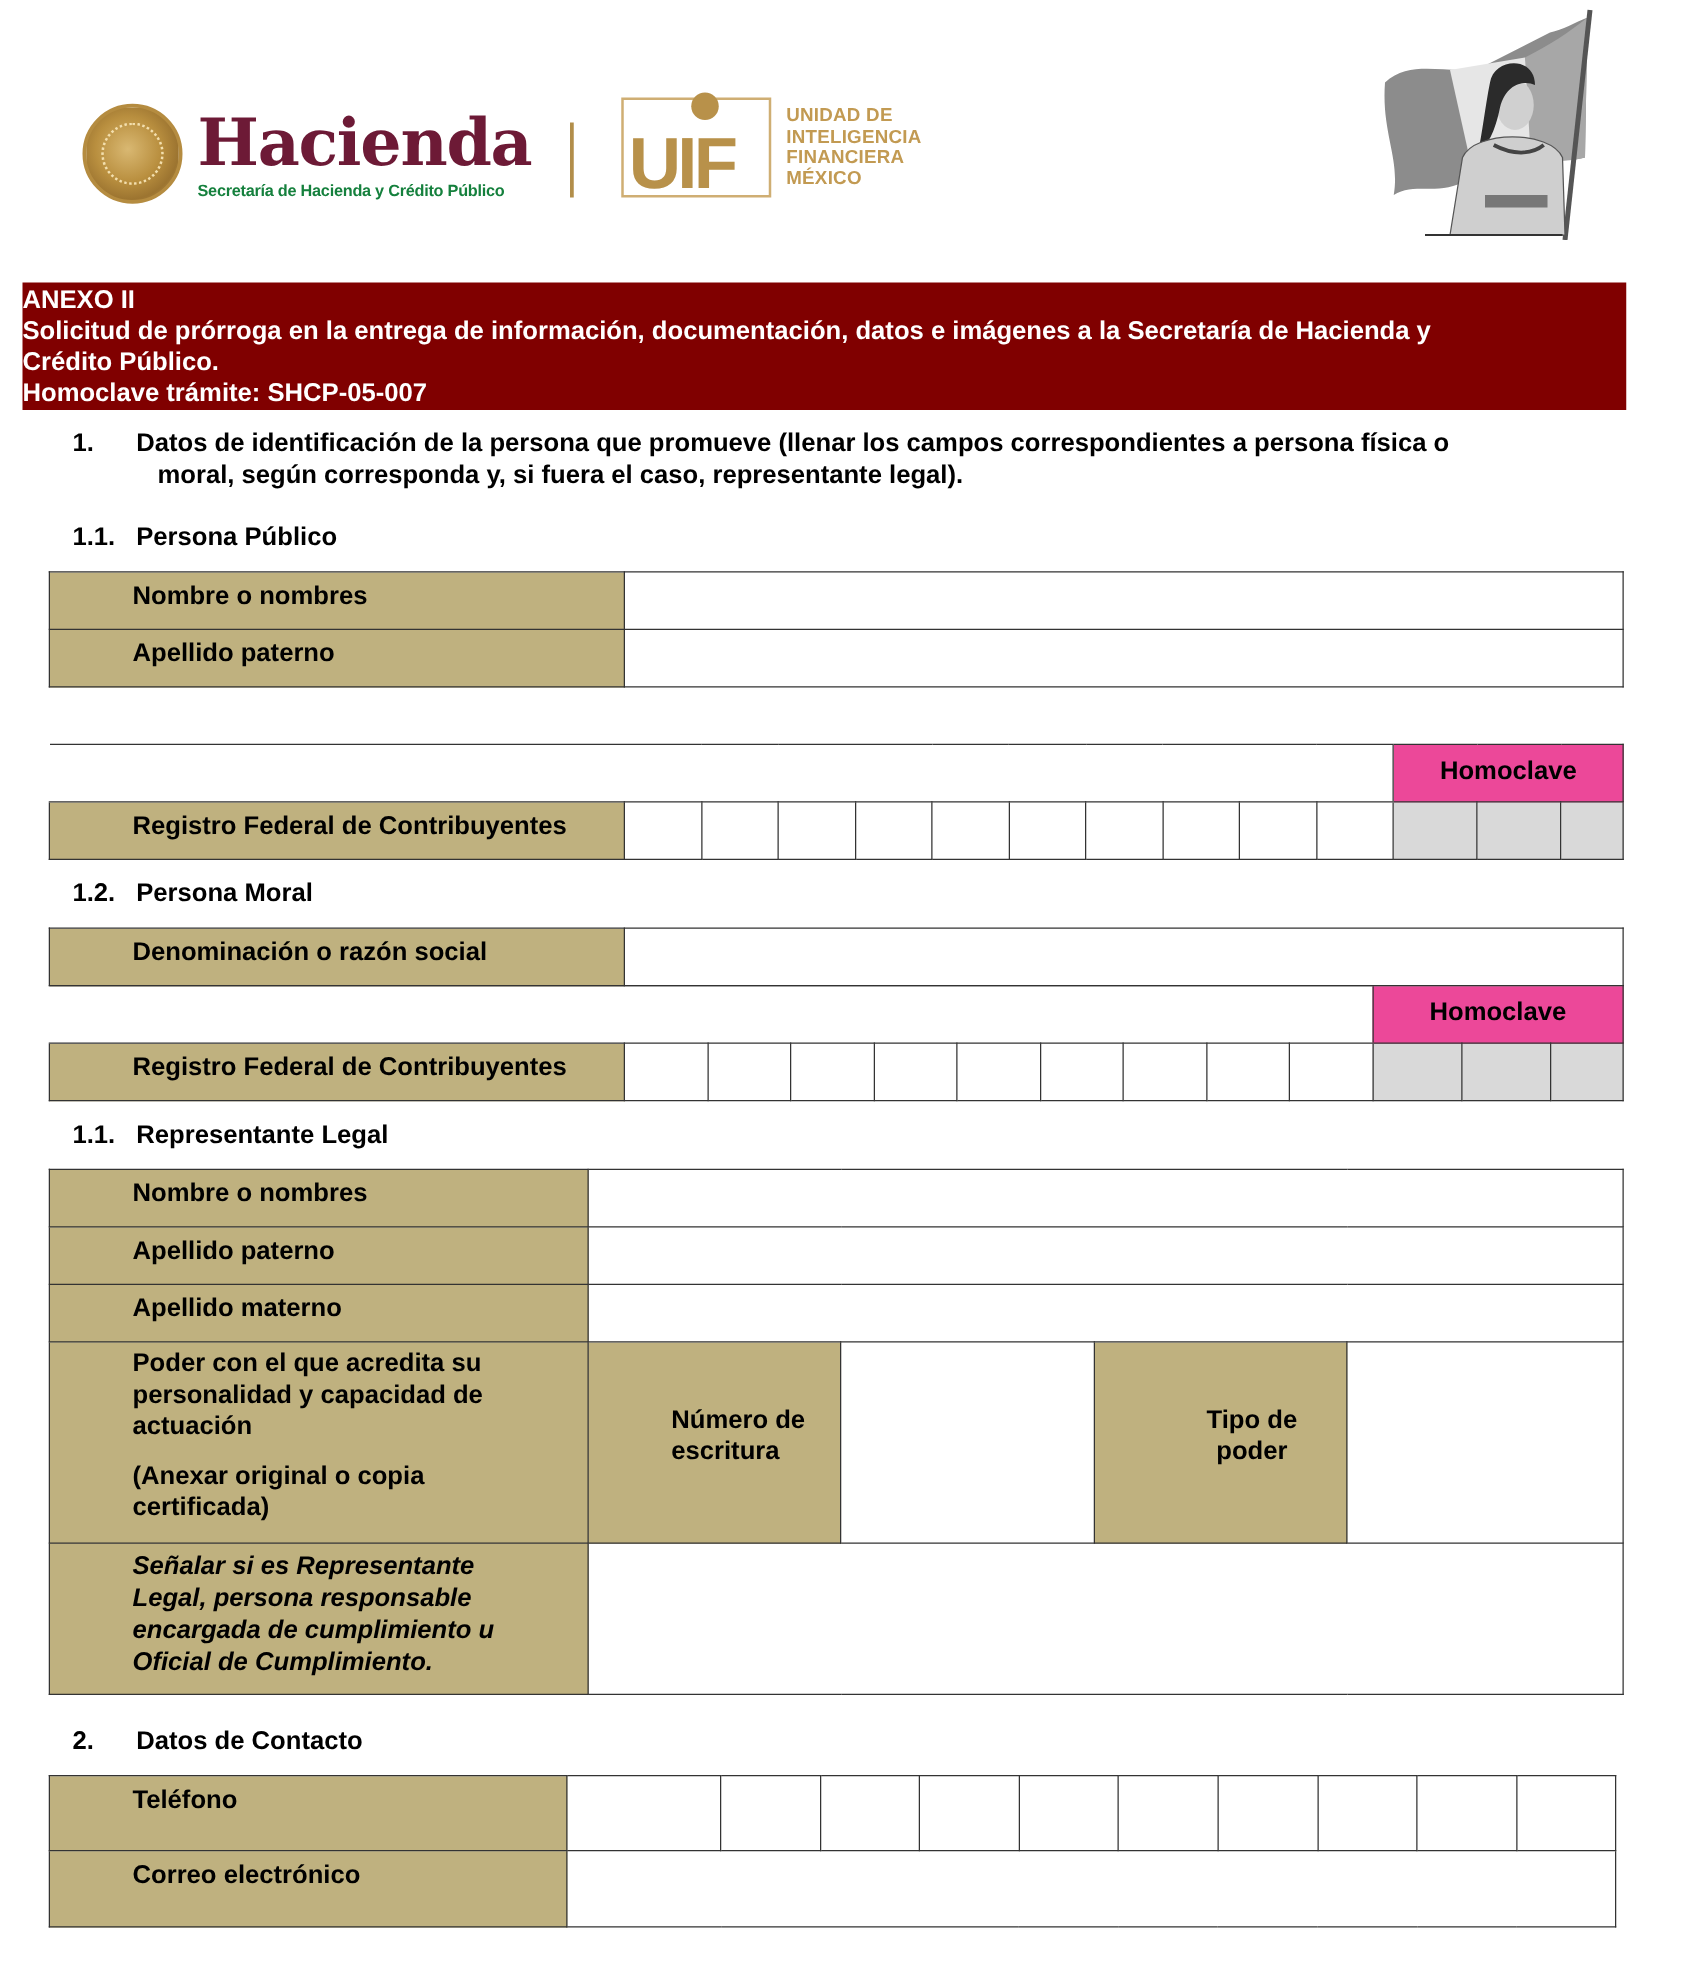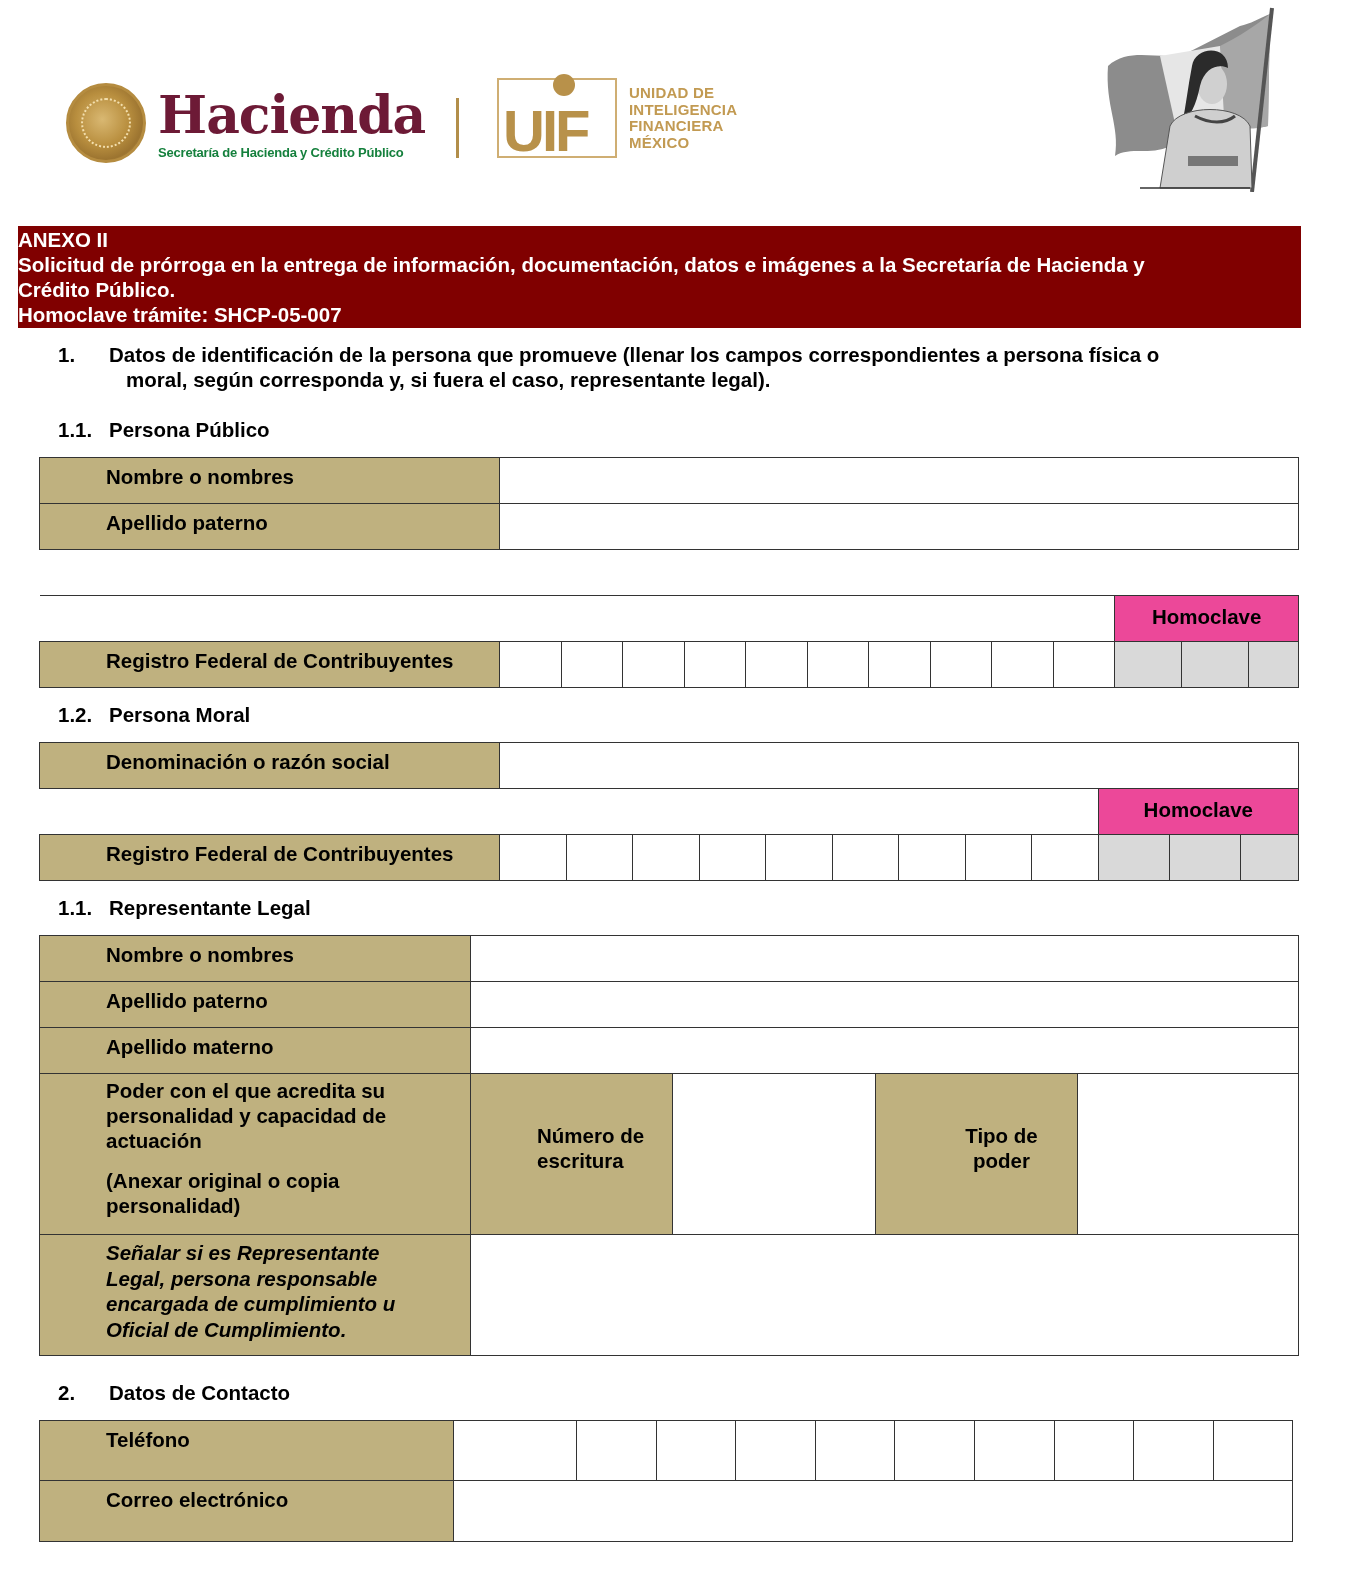--- a/index.html
+++ b/index.html
@@ -235,21 +235,21 @@
     <td class="lbl">Apellido materno</td>
     <td class="in" colspan="4"></td>
   </tr>
   <tr style="height:161px;">
     <td class="lbl" style="height:161px; padding-top:4px !important; line-height:25px;">
       <div>Poder con el que acredita su</div>
       <div>personalidad y capacidad de</div>
       <div>actuación</div>
       <div style="height:15px"></div>
       <div>(Anexar original o copia</div>
-      <div>personalidad)</div>
+      <div>certificada)</div>
     </td>
     <td class="center" style="padding-left:66px; padding-bottom:12px;">
       <div>Número de</div>
       <div>escritura</div>
     </td>
     <td class="in"></td>
     <td class="center" style="text-align:center; padding-left:50px; padding-bottom:12px;">
       <div>Tipo de</div>
       <div>poder</div>
     </td>

